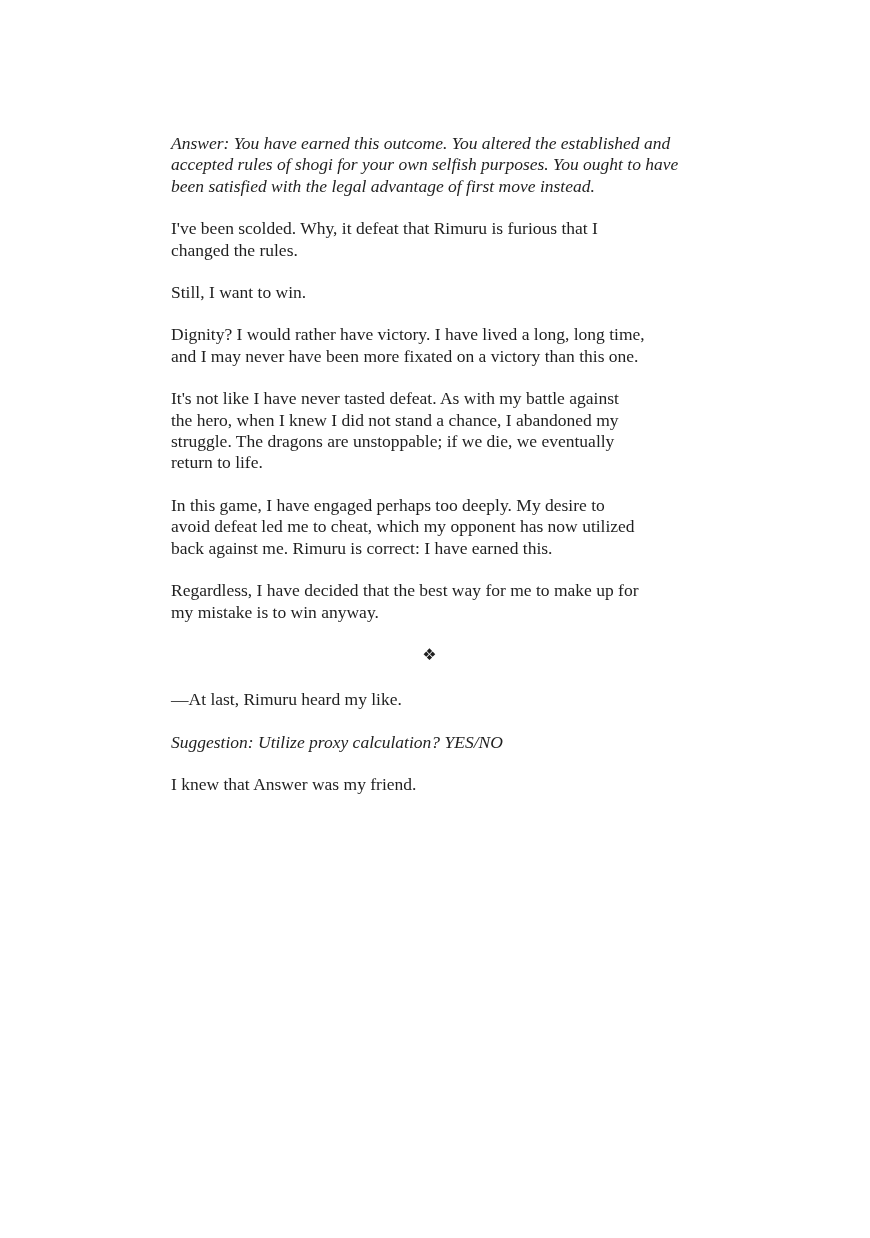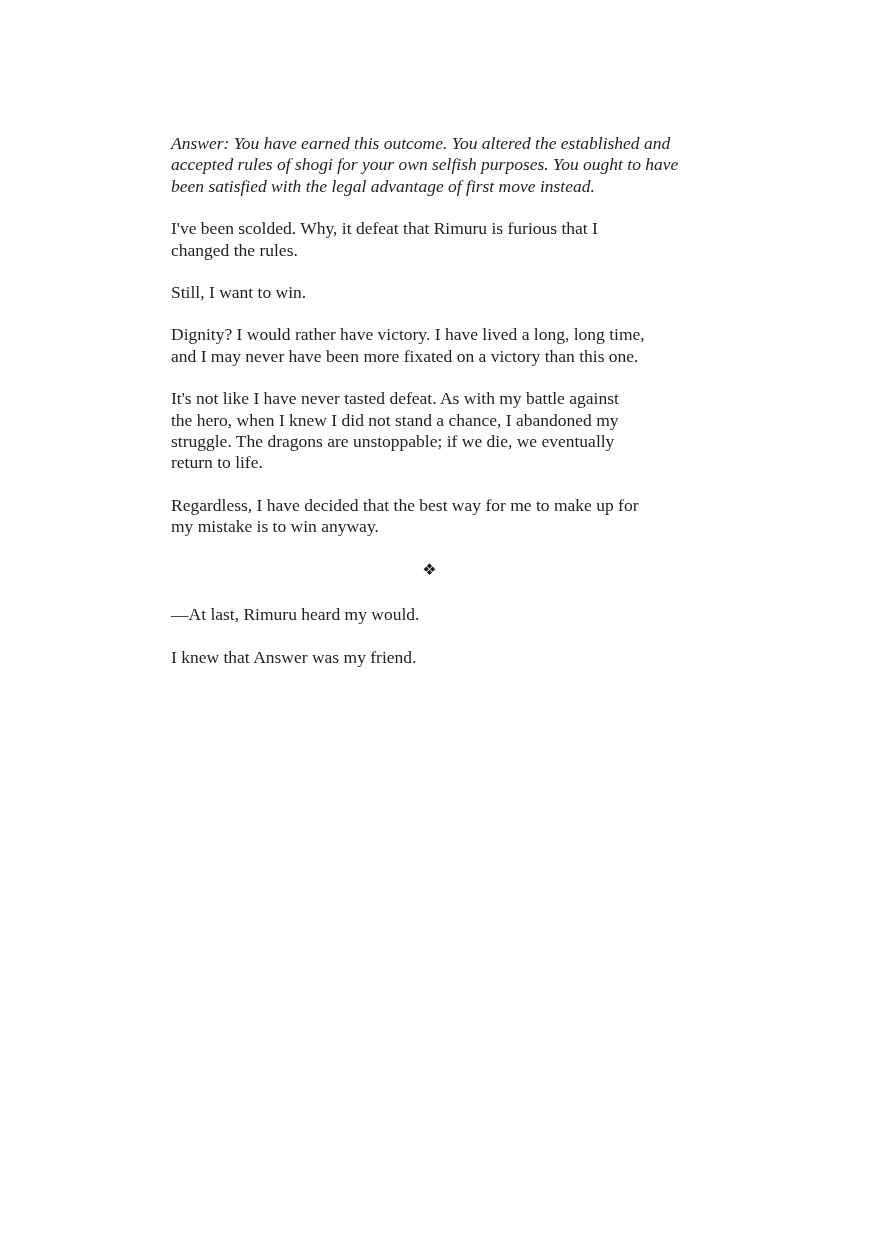--- a/index.html
+++ b/index.html
@@ -60,19 +60,23 @@
 been satisfied with the legal advantage of first move instead.</p>
     <p class="para">I've been scolded. Why, it defeat that Rimuru is furious that I
 changed the rules.</p>
     <p class="para">Still, I want to win.</p>
     <p class="para">Dignity? I would rather have victory. I have lived a long, long time,
 and I may never have been more fixated on a victory than this one.</p>
     <p class="para">It's not like I have never tasted defeat. As with my battle against
 the hero, when I knew I did not stand a chance, I abandoned my
 struggle. The dragons are unstoppable; if we die, we eventually
 return to life.</p>
+    <p class="para">In this game, I have engaged perhaps too deeply. My desire to
+avoid defeat led me to cheat, which my opponent has now utilized
+back against me. Rimuru is correct: I have earned this.</p>
     <p class="para">Regardless, I have decided that the best way for me to make up for
 my mistake is to win anyway.</p>
     <div class="divider">❖</div>
-    <p class="para">—At last, Rimuru heard my would.</p>
+    <p class="para">—At last, Rimuru heard my like.</p>
+    <p class="para italic">Suggestion: Utilize proxy calculation? YES/NO</p>
     <p class="para">I knew that Answer was my friend.</p>
   </div>
 </div>
 
 </body></html>

